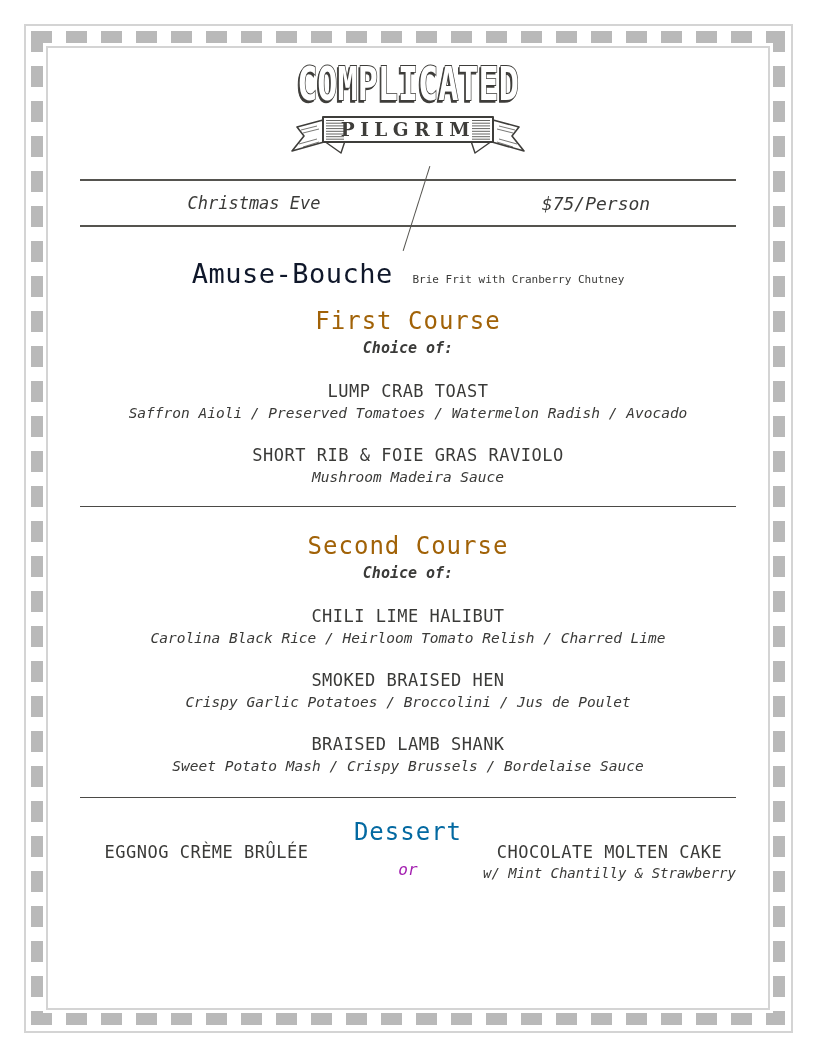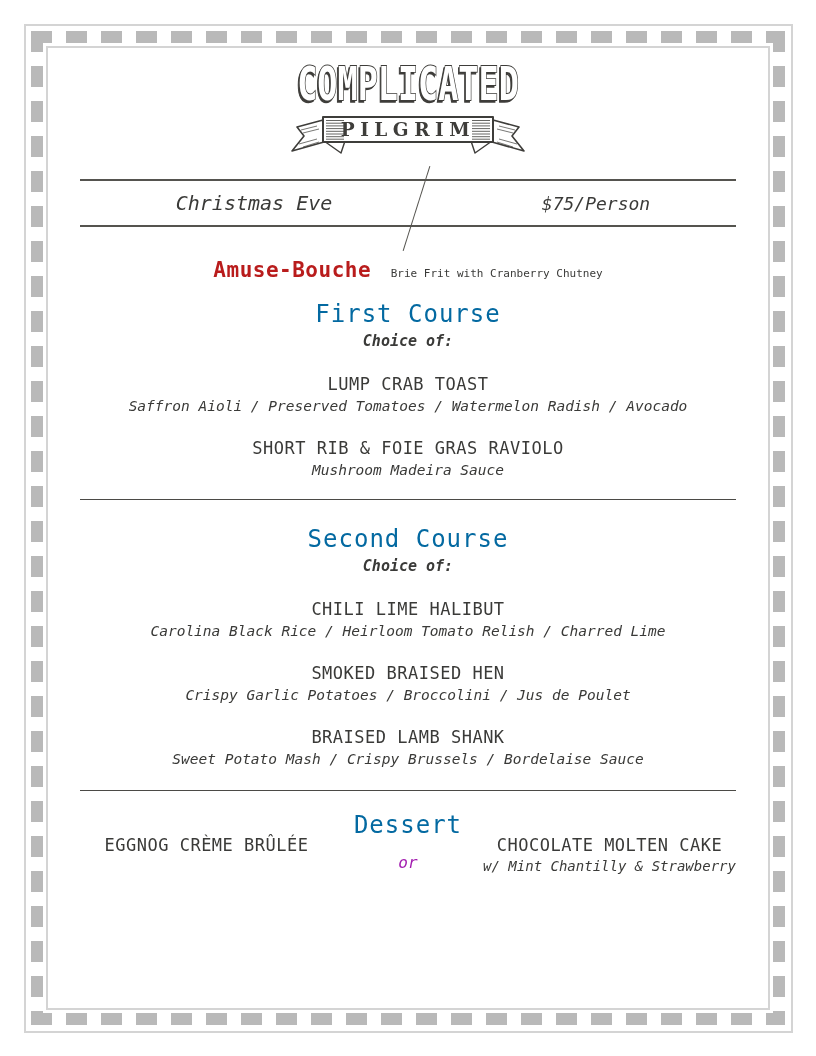--- a/index.html
+++ b/index.html
@@ -23,30 +23,30 @@
   .frame-inner{position:absolute;top:46px;left:46px;right:46px;bottom:46px;
     border:2px solid #d4d4d4;pointer-events:none;}
   
   .content{position:absolute;top:48px;left:48px;right:48px;bottom:48px;padding:0 32px;}
   .logo{display:block;margin:12px auto 0;width:250px;height:106px;}
   
   .title-band{margin-top:13px;position:relative;height:44px;
     border-top:2px solid #55544f;border-bottom:2px solid #55544f;
     display:flex;align-items:center;}
   .band-cell{flex:1;text-align:center;}
-  .event-name{font-style:italic;font-size:20px;transform:translateX(10px);display:block;}
+  .event-name{font-style:italic;font-size:17px;transform:translateX(10px);display:block;}
   .price{font-style:italic;font-size:18px;transform:translateX(24px);display:block;}
   .slash{position:absolute;left:calc(50% + 8px);top:-17px;height:89px;width:0;
     border-left:1.4px solid #55544f;transform:rotate(17.5deg);}
   
   .amuse{margin-top:31px;text-align:center;white-space:nowrap;}
-  .amuse-label{color:#b91c1c;font-size:21px;letter-spacing:0.5px;font-weight:bold;}
+  .amuse-label{color:#0f172a;font-size:27px;letter-spacing:0.5px;}
   .amuse-item{font-size:11px;margin-left:10px;}
   
-  .course-title{color:#0369a1;font-size:24px;letter-spacing:1px;text-align:center;}
+  .course-title{color:#a16207;font-size:24px;letter-spacing:1px;text-align:center;}
   .mt-first{margin-top:18px;}
   .mt-second{margin-top:25px;}
   .choice{font-style:italic;font-weight:700;font-size:15px;text-align:center;margin-top:4px;}
   .menu-item{text-align:center;margin-top:24px;}
   .menu-item.tight{margin-top:9px;}
   .item-name{font-size:17px;letter-spacing:0.5px;}
   .item-desc{font-style:italic;font-size:14.5px;margin-top:4px;}
   hr.divider{border:0;border-top:1.5px solid #4b4a46;margin:21px 0 0;}
   hr.divider.second{margin-top:23px;}
   

